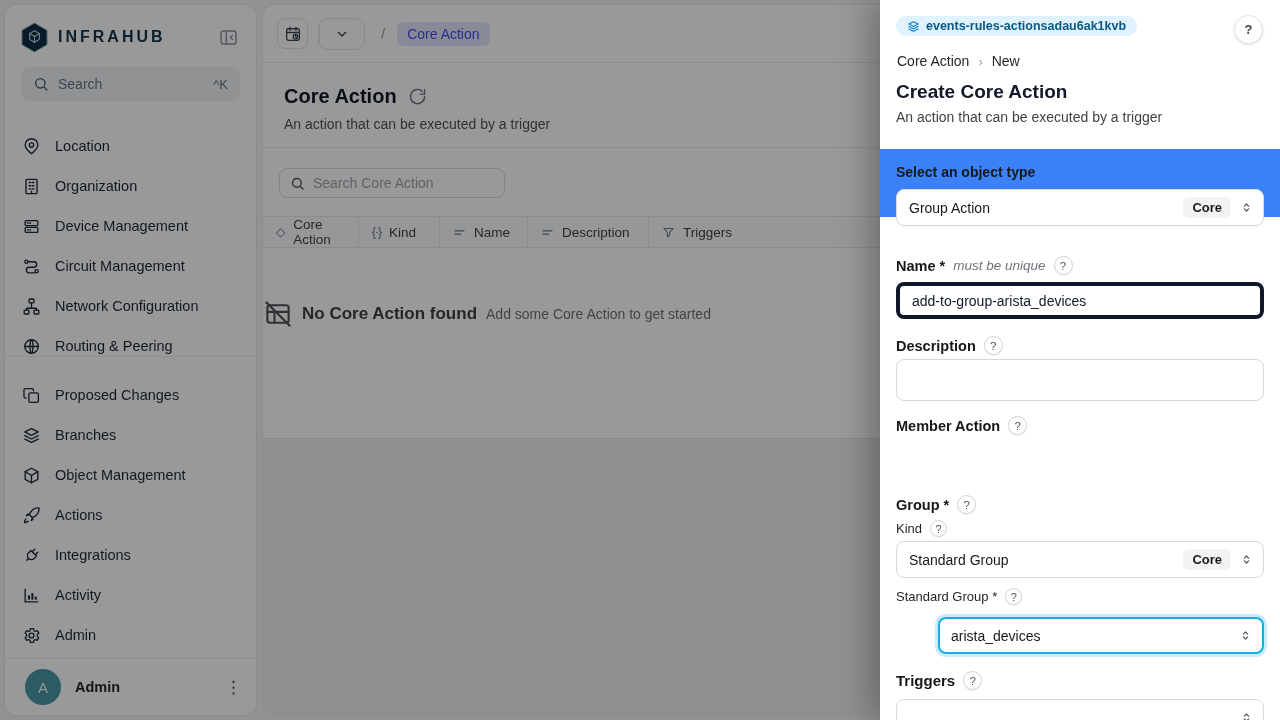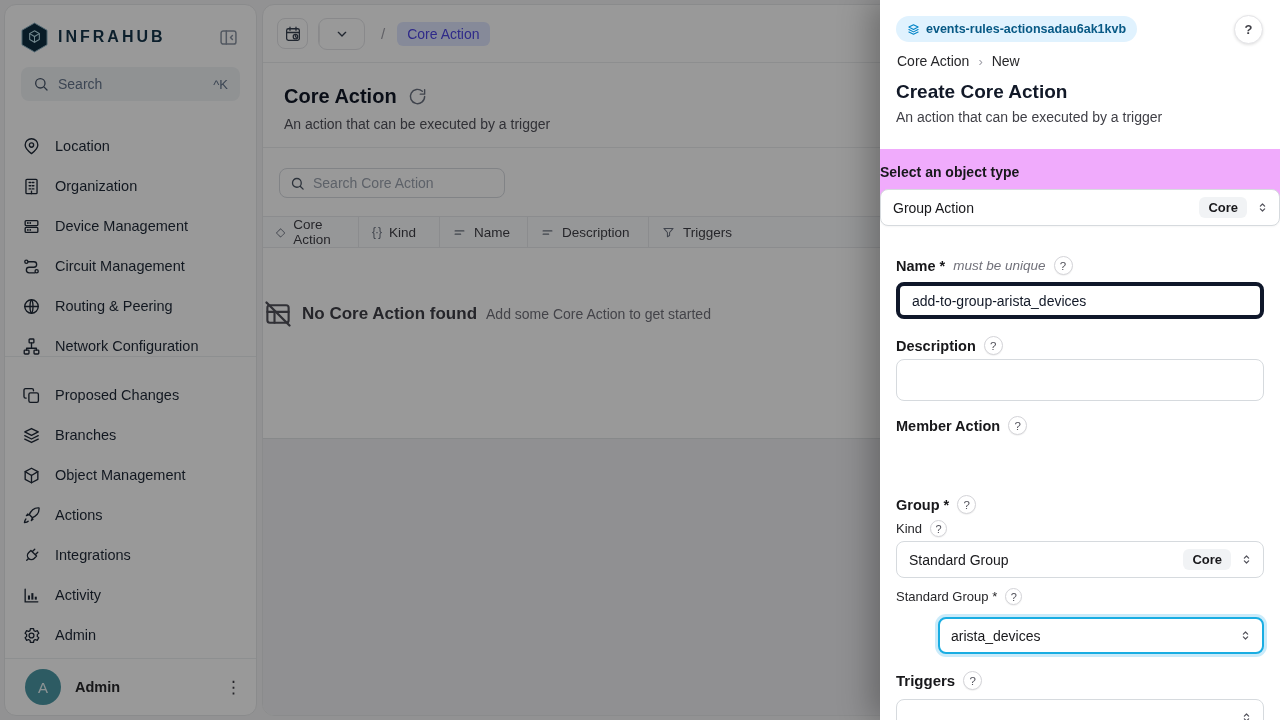--- a/index.html
+++ b/index.html
@@ -50,27 +50,27 @@
   .empty .eic { color:#52525b; }
   .empty-title { font-size:17px; font-weight:600; color:#3f3f46; }
   .empty-sub { font-size:14px; color:#71717a; white-space:nowrap; }
   .main-lower { position:absolute; top:433px; left:0; right:0; bottom:0; background:#f0f1f3; border-top:1px solid #e2e4e7; }
 
   
   .overlay { position:absolute; left:0; top:0; width:880px; height:720px; background:rgba(0,0,0,0.40); z-index:5; }
 
   
   .drawer { position:absolute; left:880px; top:0; width:400px; height:720px; background:#fff; z-index:10; box-shadow:-10px 0 30px rgba(0,0,0,0.28); overflow:hidden; }
-  .d-badge { position:absolute; left:16px; top:16px; height:26px; border-radius:13px; background:#e0f2fe; color:#075985; font-size:12.5px; font-weight:600; display:inline-flex; align-items:center; gap:6px; padding:3px 11px; cursor:pointer; }
+  .d-badge { position:absolute; left:16px; top:16px; height:20px; border-radius:13px; background:#e0f2fe; color:#075985; font-size:12.5px; font-weight:600; display:inline-flex; align-items:center; gap:6px; padding:3px 11px; cursor:pointer; }
   .help-fab { position:absolute; left:354px; top:15px; width:29px; height:29px; border-radius:50%; border:1px solid #e4e4e7; box-shadow:0 1px 3px rgba(0,0,0,0.12); background:#fff; color:#3f3f46; font-size:13px; font-weight:600; display:flex; align-items:center; justify-content:center; cursor:pointer; }
   .d-crumbs { position:absolute; left:17px; top:53px; display:flex; align-items:center; gap:9px; font-size:14px; color:#27272a; }
   .d-crumbs .sep { color:#a1a1aa; font-size:13px; }
   .d-title { position:absolute; left:16px; top:81px; font-size:19px; font-weight:bold; color:#111827; }
   .d-sub { position:absolute; left:16px; top:109px; font-size:14px; color:#3f3f46; }
-  .graysec { position:absolute; left:0; right:0; top:149px; height:68px; background:#f0abfc; padding:15px 0 0; }
+  .graysec { position:absolute; left:0; right:0; top:149px; height:68px; background:#3b82f6; padding:15px 16px 0; }
   .sec-label { font-size:14px; font-weight:600; color:#18181b; }
   .select { height:37px; background:#fff; border:1px solid #d6dade; border-radius:8px; display:flex; align-items:center; padding:0 10px 0 12px; font-size:14px; color:#18181b; cursor:pointer; }
   .graysec .select { margin-top:9px; box-shadow:0 1px 2px rgba(0,0,0,0.04); }
   .select .grow { flex:1; }
   .badge-core { background:#f1f3f5; border-radius:6px; padding:3px 9px; font-size:13px; font-weight:600; color:#18181b; margin-right:9px; }
   .stepper { color:#52525b; display:flex; flex:none; }
   .frow { position:absolute; left:16px; display:flex; align-items:center; gap:8px; }
   .flabel { font-size:14.5px; font-weight:600; color:#18181b; }
   .flabel.small { font-size:13px; font-weight:normal; color:#27272a; }
   .flabel.big { font-size:15px; }
@@ -145,33 +145,33 @@
       <div class="nav-item">
         <svg class="ic" width="19" height="19" viewBox="0 0 24 24" fill="none" stroke="currentColor" stroke-width="1.7" stroke-linecap="round" stroke-linejoin="round">
             <circle cx="5.5" cy="6" r="2"></circle>
             <circle cx="18.5" cy="18" r="2"></circle>
             <path d="M7.7 6h7.3a3.5 3.5 0 0 1 0 7H9a3.5 3.5 0 0 0 0 7h7.3"></path>
           </svg>
         <span>Circuit Management</span>
       </div>
       <div class="nav-item">
         <svg class="ic" width="19" height="19" viewBox="0 0 24 24" fill="none" stroke="currentColor" stroke-width="1.7" stroke-linecap="round" stroke-linejoin="round">
-            <circle cx="12" cy="12" r="8.5"></circle>
-            <path d="M3.5 12h17M12 3.5c2.5 2.3 2.5 14.7 0 17-2.5-2.3-2.5-14.7 0-17z"></path>
-          </svg>
-        <span>Routing &amp; Peering</span>
-      </div>
-      <div class="nav-item">
-        <svg class="ic" width="19" height="19" viewBox="0 0 24 24" fill="none" stroke="currentColor" stroke-width="1.7" stroke-linecap="round" stroke-linejoin="round">
             <rect x="9" y="2.5" width="6" height="5" rx="1"></rect>
             <rect x="2.8" y="16.5" width="6" height="5" rx="1"></rect>
             <rect x="15.2" y="16.5" width="6" height="5" rx="1"></rect>
             <path d="M12 7.5v3.7M5.8 16.5v-2.3h12.4v2.3M12 11.2v3"></path>
           </svg>
         <span>Network Configuration</span>
+      </div>
+      <div class="nav-item">
+        <svg class="ic" width="19" height="19" viewBox="0 0 24 24" fill="none" stroke="currentColor" stroke-width="1.7" stroke-linecap="round" stroke-linejoin="round">
+            <circle cx="12" cy="12" r="8.5"></circle>
+            <path d="M3.5 12h17M12 3.5c2.5 2.3 2.5 14.7 0 17-2.5-2.3-2.5-14.7 0-17z"></path>
+          </svg>
+        <span>Routing &amp; Peering</span>
       </div>
     </div>
 
     <div class="nav2">
       <div class="nav-item">
         <svg class="ic" width="19" height="19" viewBox="0 0 24 24" fill="none" stroke="currentColor" stroke-width="1.7" stroke-linecap="round" stroke-linejoin="round">
             <rect x="8.7" y="8.7" width="12" height="12" rx="2"></rect>
             <path d="M5.3 15.3h-.8a2 2 0 0 1-2-2v-8a2 2 0 0 1 2-2h8a2 2 0 0 1 2 2v.8"></path>
           </svg>
         <span>Proposed Changes</span>

